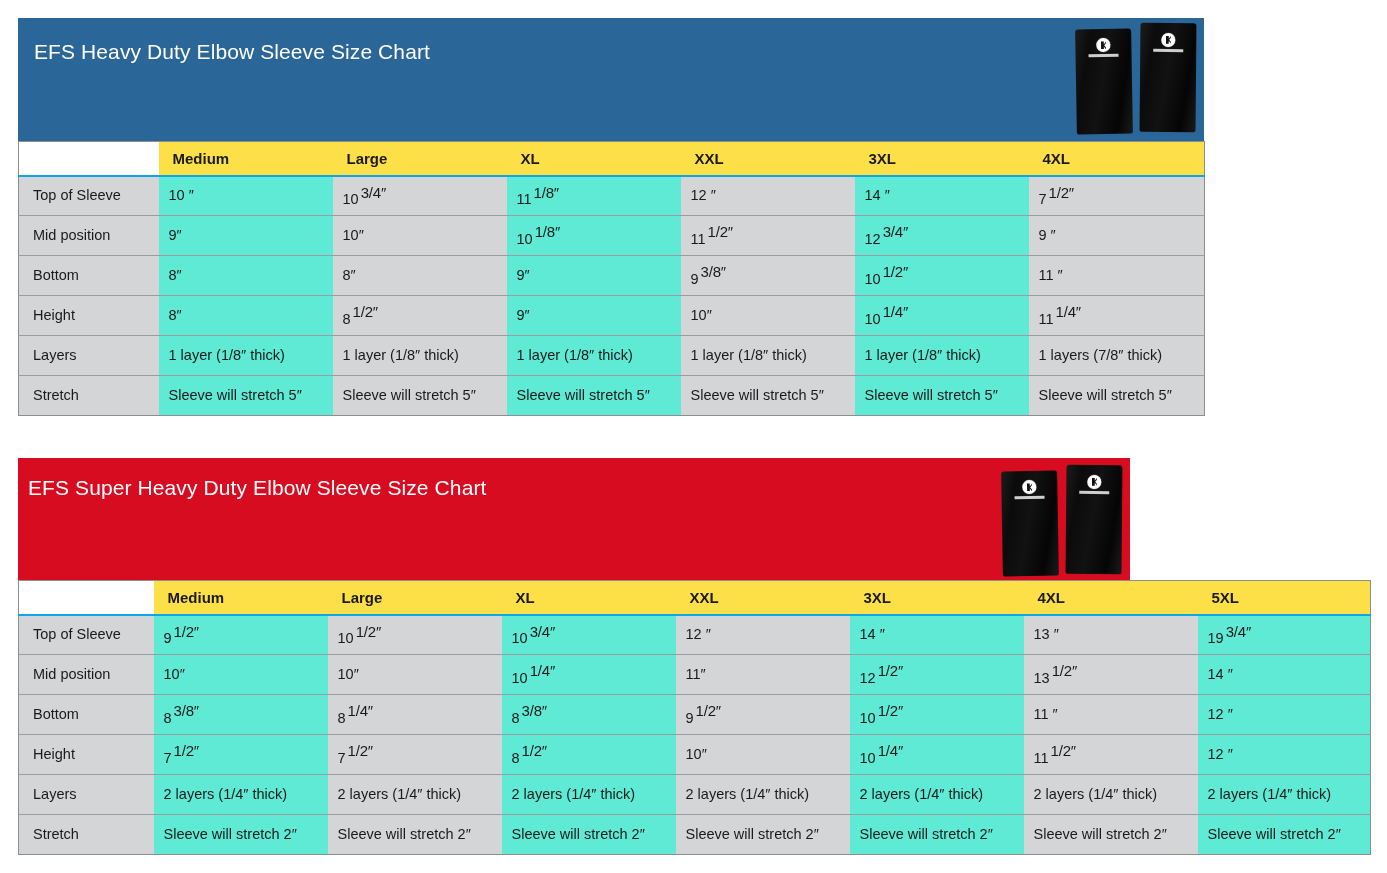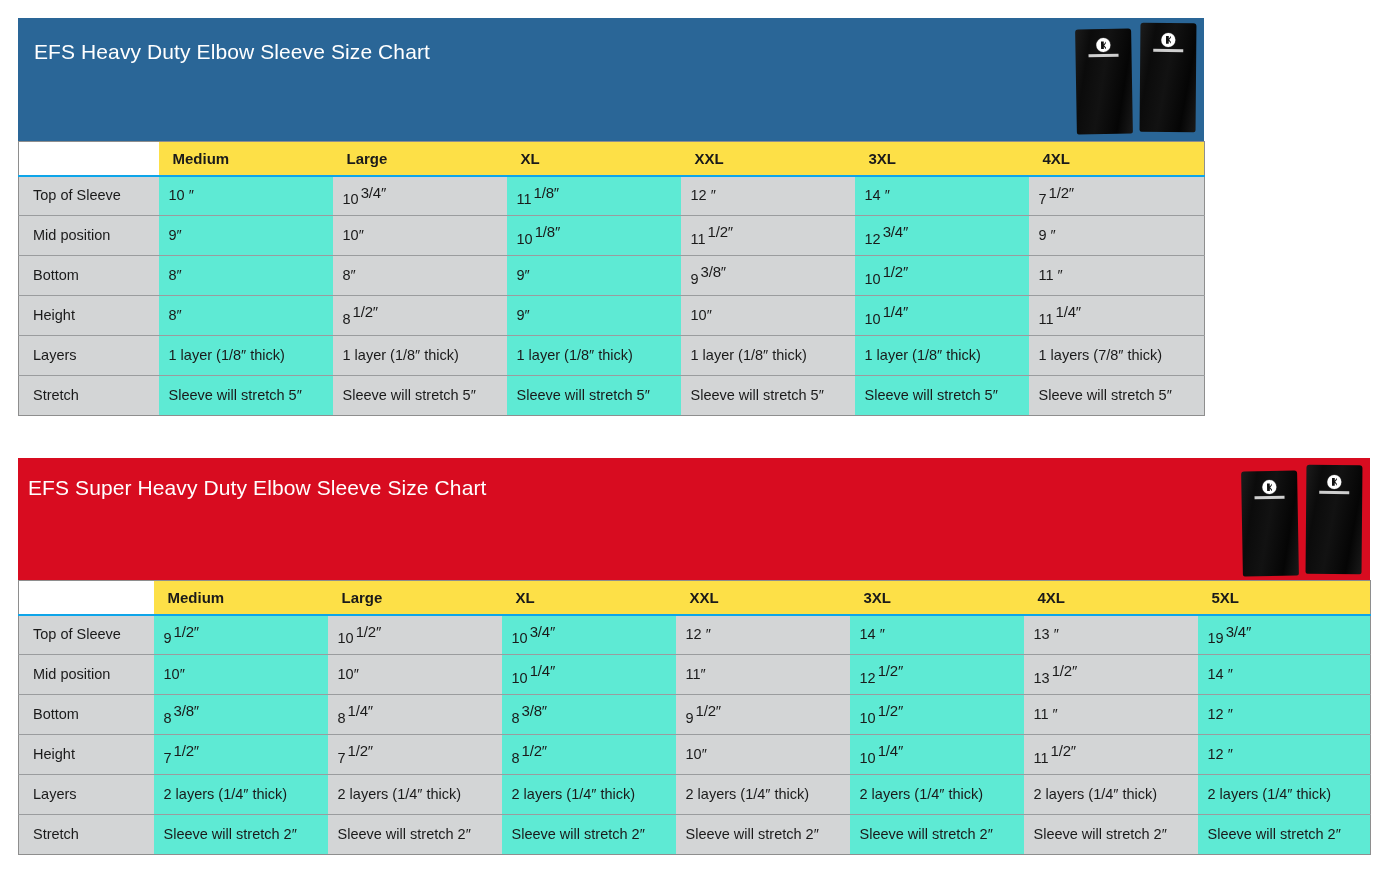--- a/index.html
+++ b/index.html
@@ -199,21 +199,21 @@
         <td class="shadeA">Sleeve will stretch 5″</td>
         <td class="shadeB">Sleeve will stretch 5″</td>
         <td class="shadeA">Sleeve will stretch 5″</td>
         <td class="shadeB">Sleeve will stretch 5″</td>
         <td class="shadeA">Sleeve will stretch 5″</td>
         <td class="shadeB">Sleeve will stretch 5″</td>
       </tr>
     </tbody>
   </table>
 
-  <div class="banner" style="position:absolute;left:18px;top:458px;width:1352px;height:123px;background:#D80C20;">
+  <div class="banner" style="position:absolute;left:18px;top:458px;width:1112px;height:123px;background:#D80C20;">
     <div class="banner-title" style="left:10px; top:18px;">EFS Super Heavy Duty Elbow Sleeve Size Chart</div>
     <div class="sleeves" style="right:8px; top:7px; width:120px; height:112px;">
       <div class="sleeve-pair">
         <div class="sleeve left">
           <div class="logo"></div>
           <div class="logo-text"></div>
         </div>
         <div class="sleeve right">
           <div class="logo"></div>
           <div class="logo-text"></div>

